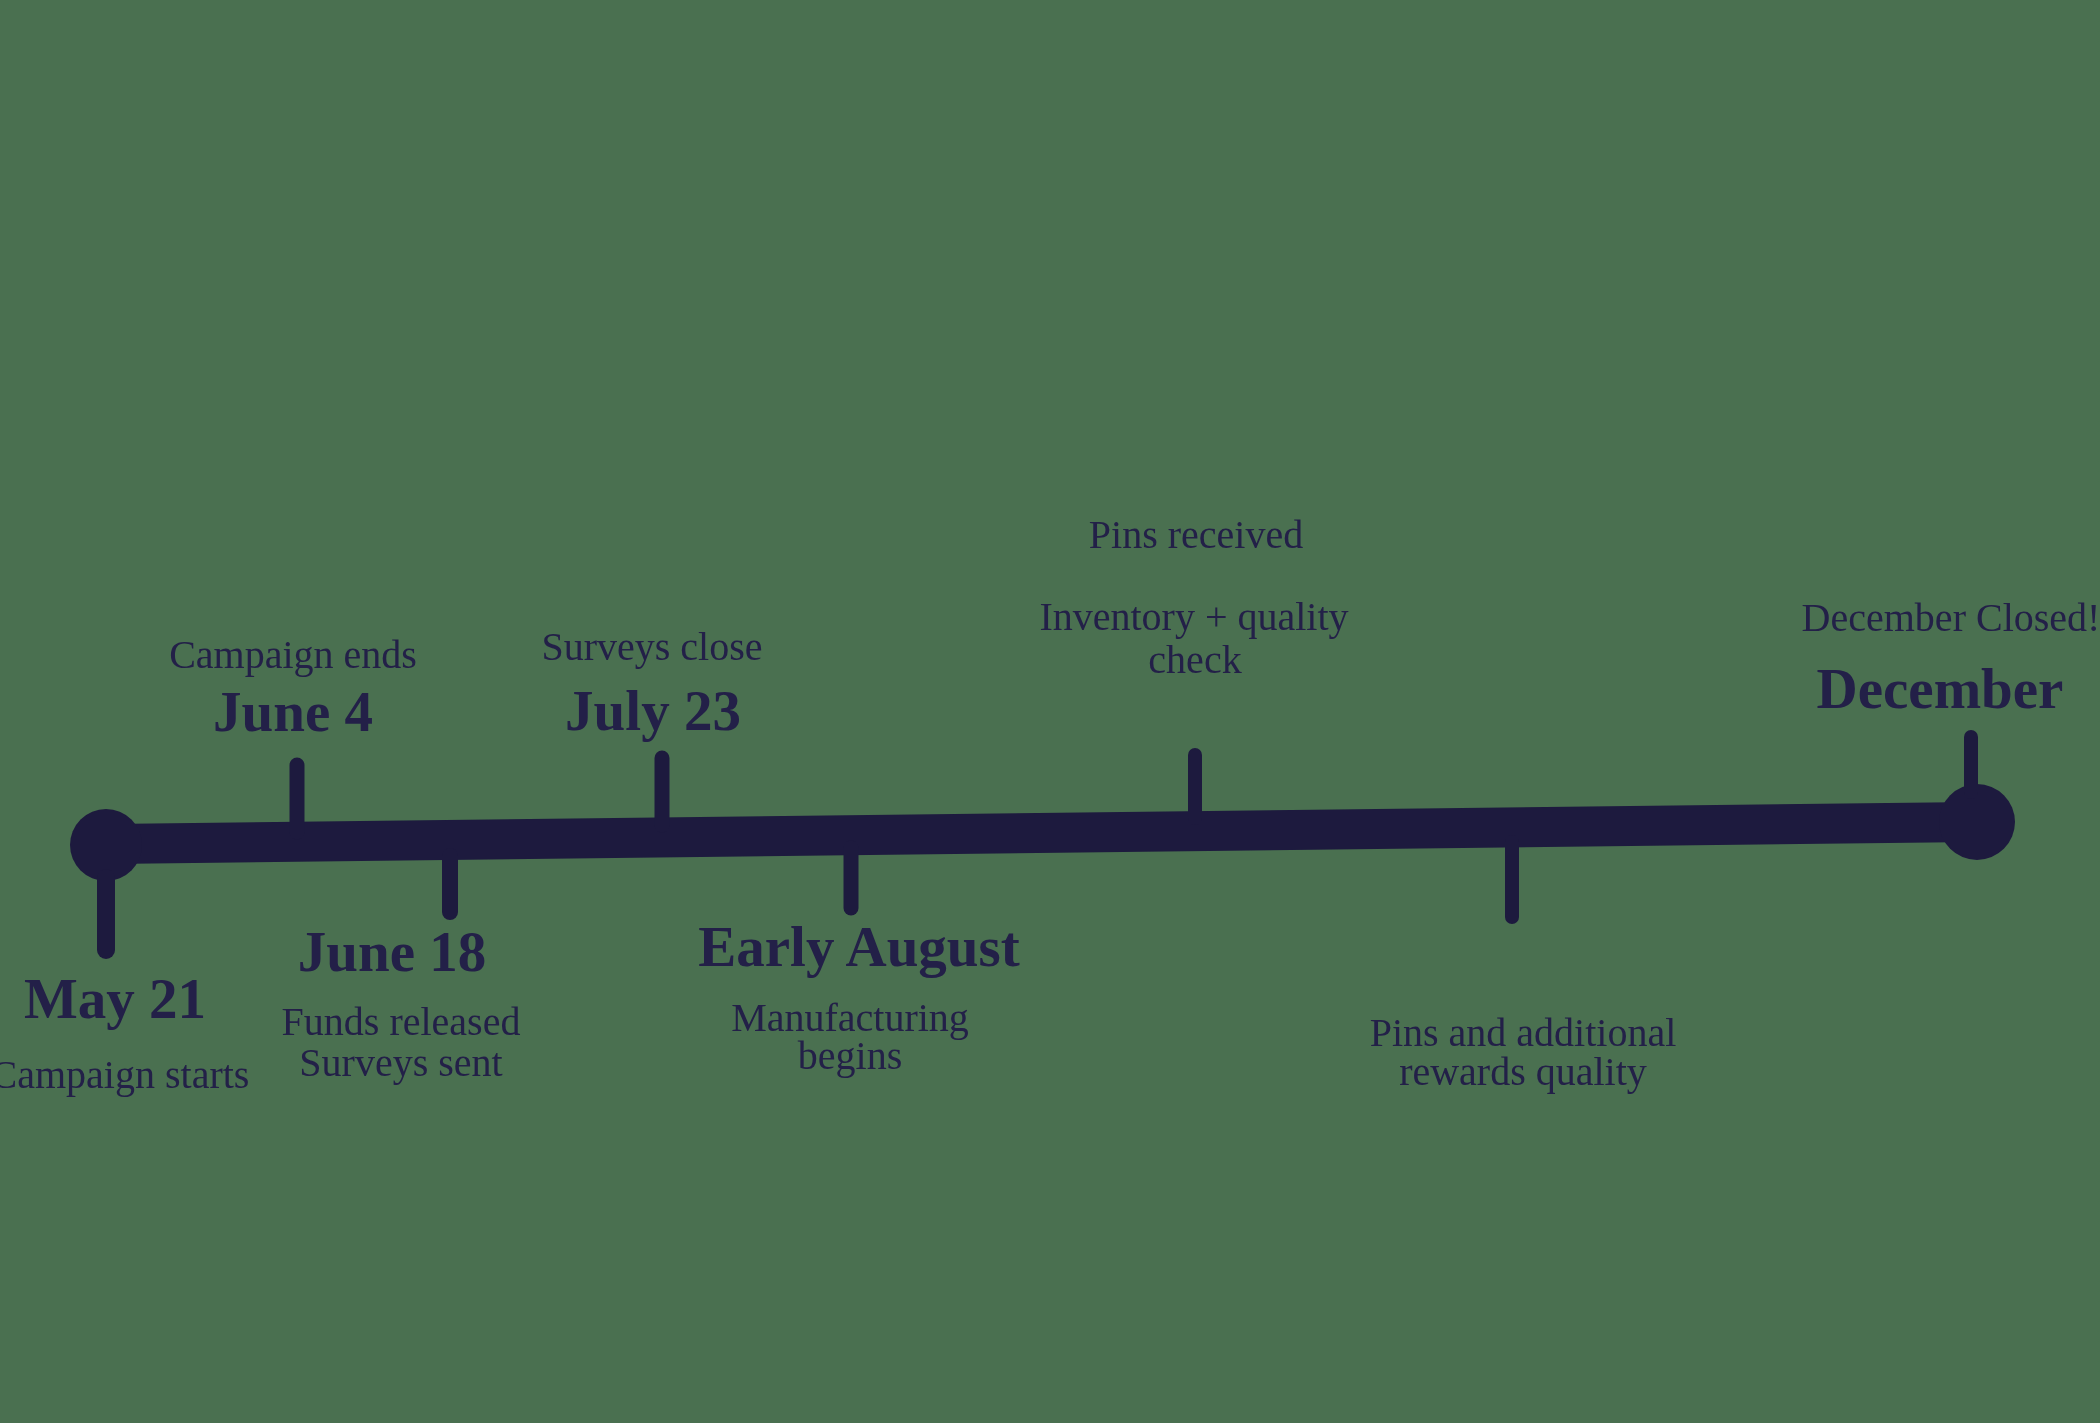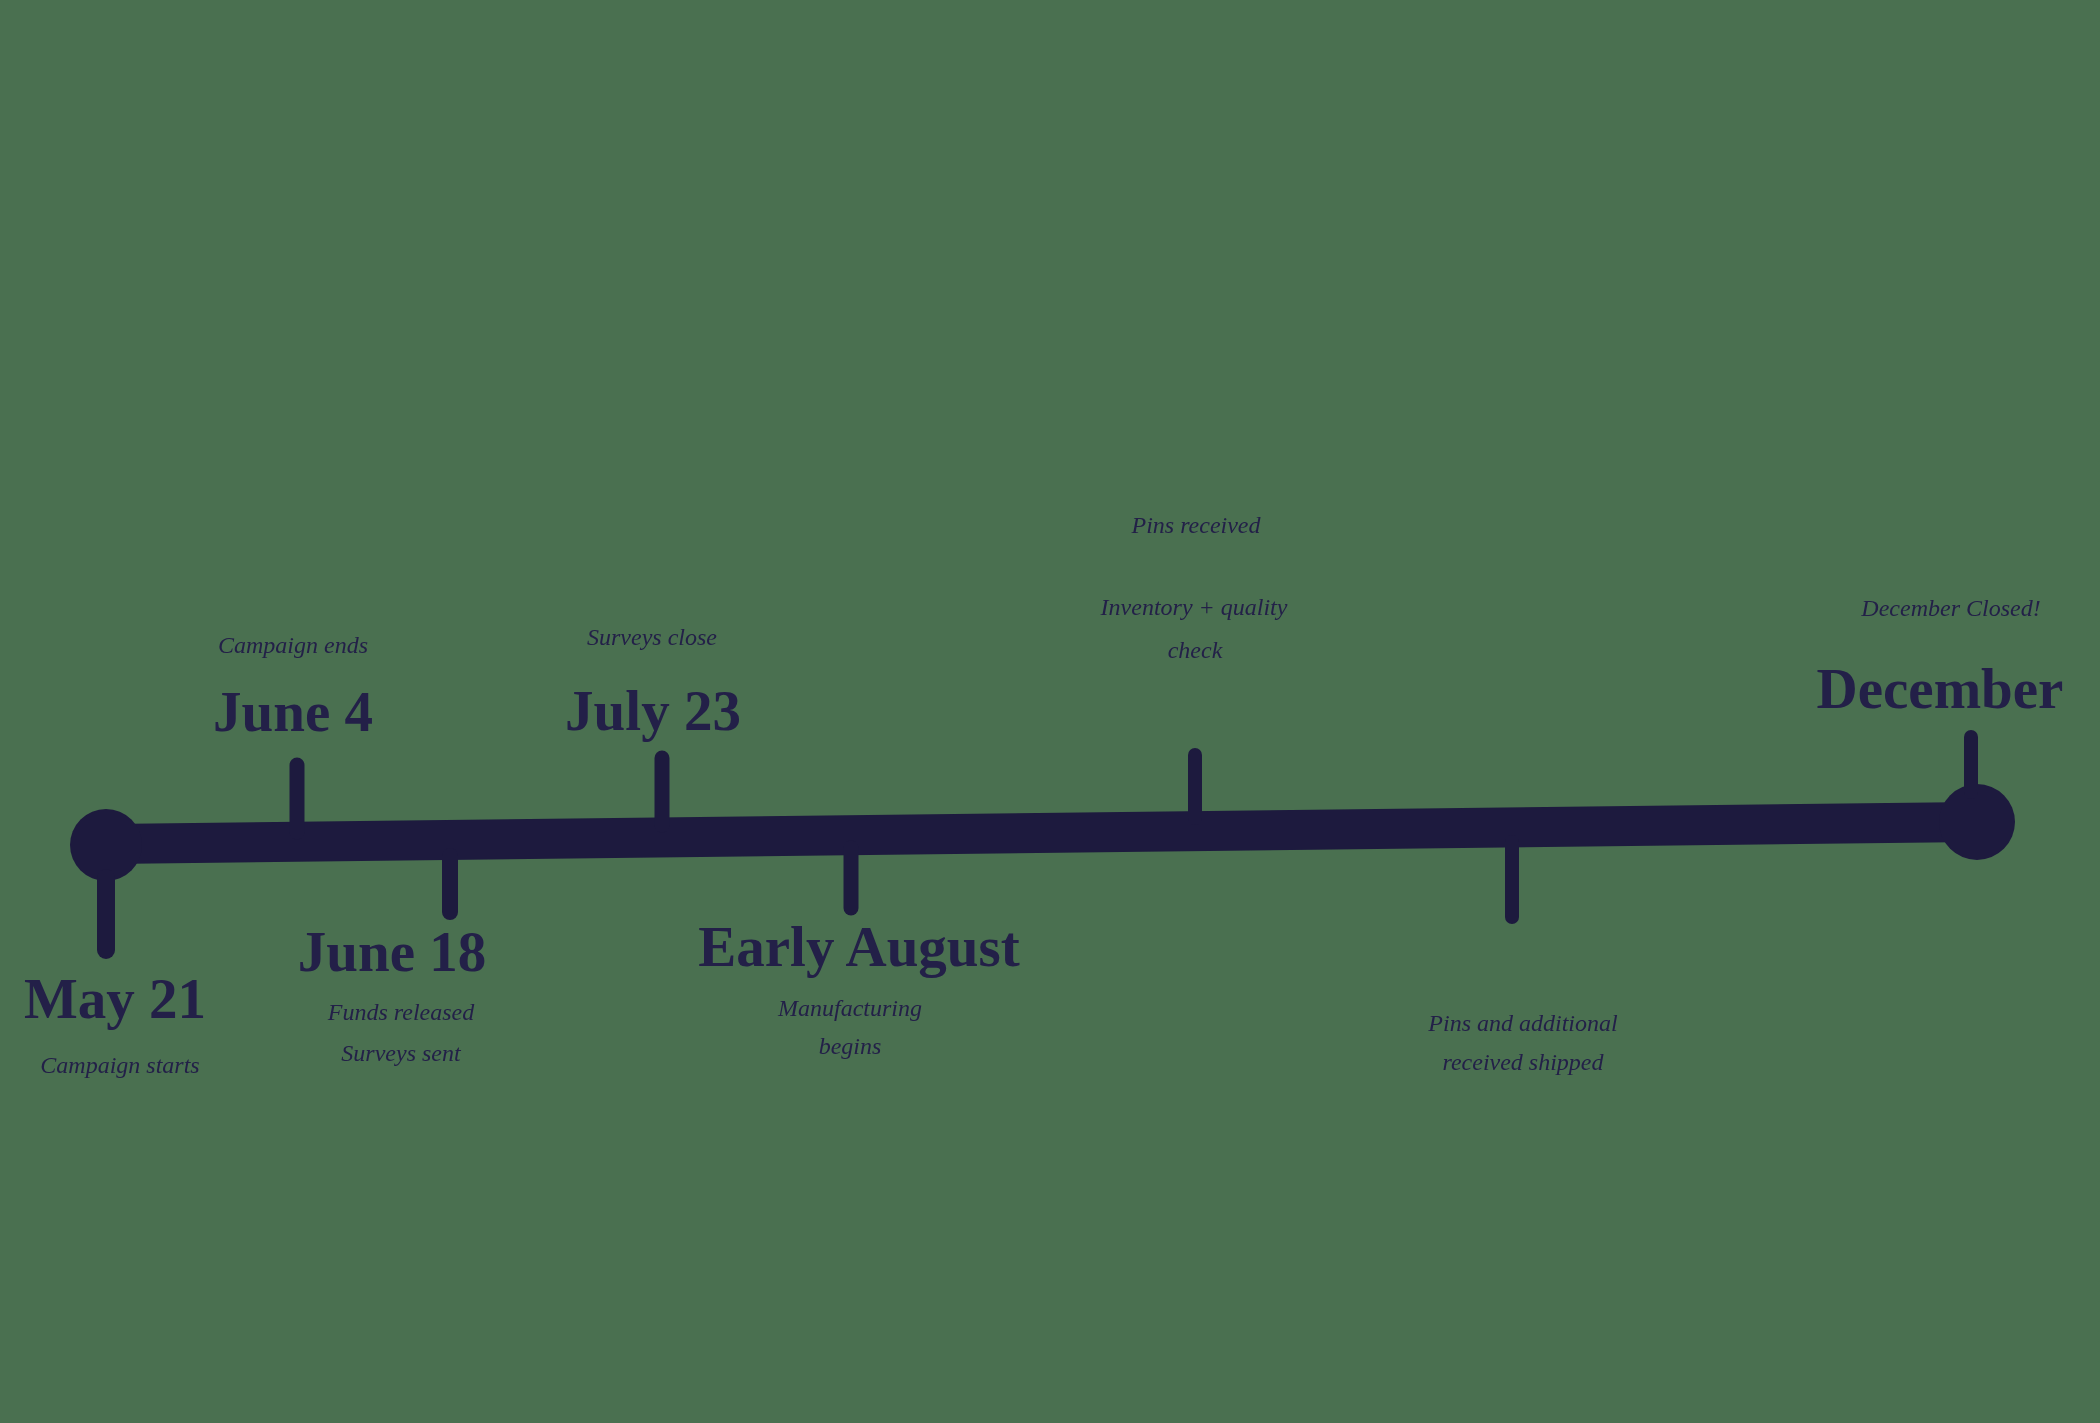--- a/index.html
+++ b/index.html
@@ -33,22 +33,21 @@
     position: absolute;
     transform: translateX(-50%);
     white-space: nowrap;
     line-height: 1.15;
   }
   .date {
     font-size: 57px;
     font-weight: bold;
   }
   .caption {
-    font-size: 24px;
-    font-style: italic;
+    font-size: 40px;
   }
 </style>
 </head>
 <body>
 
 <div id="canvas">
 
   <svg id="timeline-svg" viewBox="0 0 2100 1423">
 
     <line class="bar" x1="110" y1="844" x2="1975" y2="822" stroke-width="40" stroke-linecap="round"></line>
@@ -85,15 +84,15 @@
 
   <div class="label date" style="left:392px;  top:919px;">June 18</div>
   <div class="label caption" style="left:401px;  top:999px;">Funds released</div>
   <div class="label caption" style="left:401px;  top:1040px;">Surveys sent</div>
 
   <div class="label date" style="left:859px;  top:914px;">Early August</div>
   <div class="label caption" style="left:850px;  top:995px;">Manufacturing</div>
   <div class="label caption" style="left:850px;  top:1033px;">begins</div>
 
   <div class="label caption" style="left:1523px; top:1010px;">Pins and additional</div>
-  <div class="label caption" style="left:1523px; top:1049px;">received shipped</div>
+  <div class="label caption" style="left:1523px; top:1049px;">rewards quality</div>
 
 </div>
 
 </body></html>

